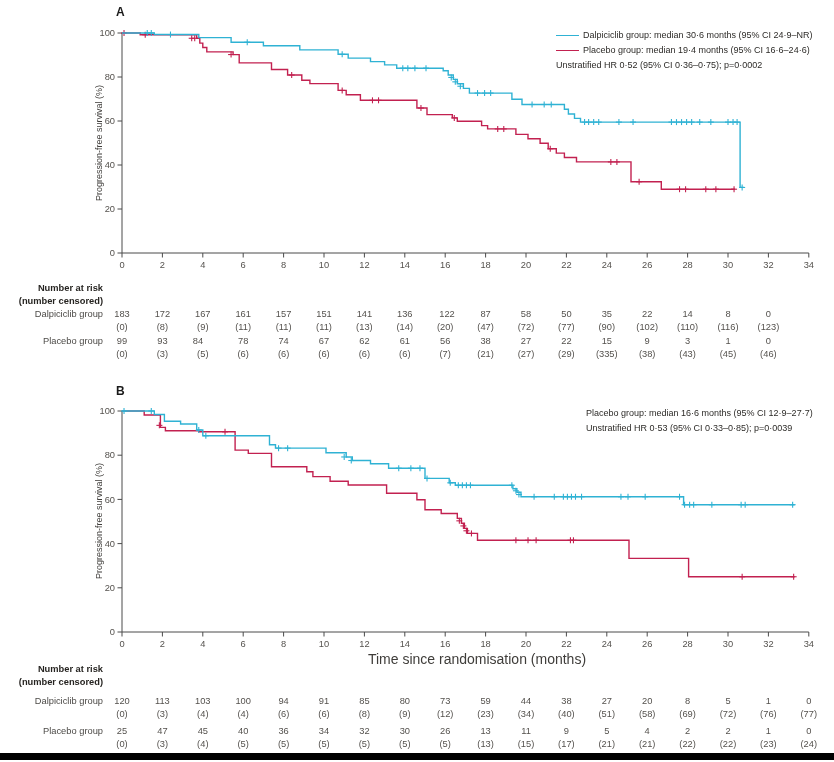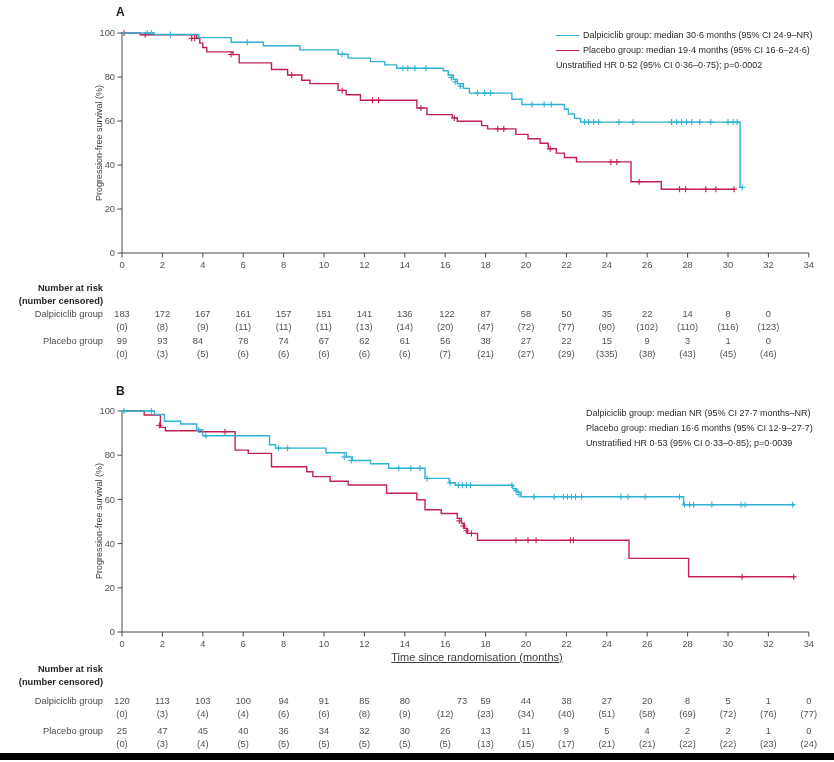--- a/index.html
+++ b/index.html
@@ -5,21 +5,21 @@
   html,body{margin:0;padding:0;background:#ffffff;}
   body{width:834px;height:762px;position:relative;overflow:hidden;
        font-family:"Liberation Sans","DejaVu Sans",sans-serif;color:#2d2b28;}
   svg{position:absolute;left:0;}
   .panel-label{position:absolute;left:116px;font-weight:bold;font-size:12px;color:#1a1a1a;}
   .ylabel{position:absolute;white-space:nowrap;font-size:9px;color:#3f3d3a;
           transform:translate(-50%,-50%) rotate(-90deg);}
   .legend{position:absolute;font-size:9px;line-height:15px;color:#2d2b28;margin-left:32px;}
   .lrow{display:flex;align-items:center;white-space:nowrap;}
   .swatch{display:inline-block;width:23px;height:1.6px;margin-right:4px;flex:0 0 auto;}
-  .xlabel{position:absolute;transform:translateX(-50%);font-size:11px;color:#3f3d3a;white-space:nowrap;text-decoration:underline;}
+  .xlabel{position:absolute;transform:translateX(-50%);font-size:14px;color:#3f3d3a;white-space:nowrap;}
   .risk-label{position:absolute;left:0;width:103px;text-align:right;font-size:9.3px;
               color:#4c4a47;white-space:nowrap;line-height:12px;}
   .risk-label.bold{font-weight:bold;color:#262421;}
   .risk-num{position:absolute;width:44px;text-align:center;font-size:9.3px;color:#54514d;line-height:12px;}
   .bottom-bar{position:absolute;left:0;top:753px;width:834px;height:7px;background:#000;}
 </style>
 </head>
 <body>
 
 <div class="panel-label" style="top:5px;">A</div>
@@ -436,23 +436,20 @@
     <line x1="741.13" y1="121.704" x2="741.13" y2="127.704" stroke="#2fb2d4" stroke-width="1.1"></line>
     <line x1="742.17" y1="124.704" x2="748.17" y2="124.704" stroke="#2fb2d4" stroke-width="1.1"></line>
     <line x1="745.17" y1="121.704" x2="745.17" y2="127.704" stroke="#2fb2d4" stroke-width="1.1"></line>
     <line x1="789.64" y1="124.704" x2="795.64" y2="124.704" stroke="#2fb2d4" stroke-width="1.1"></line>
     <line x1="792.64" y1="121.704" x2="792.64" y2="127.704" stroke="#2fb2d4" stroke-width="1.1"></line>
   </svg>
 <div class="ylabel" style="left:99px;top:521px;">Progression-free survival (%)</div>
 
 <div class="legend" style="left:554px;top:406px;">
   <div class="lrow">
-    <span>Dalpiciclib group: median NR (95% CI 27·7 months–NR)</span>
-  </div>
-  <div class="lrow">
     <span>Placebo group: median 16·6 months (95% CI 12·9–27·7)</span>
   </div>
   <div class="lrow">
     <span>Unstratified HR 0·53 (95% CI 0·33–0·85); p=0·0039</span>
   </div>
 </div>
 
 <div class="xlabel" style="left:477px;top:651px;">Time since randomisation (months)</div>
 
 <div id="risk-b">
@@ -461,21 +458,21 @@
   <div class="risk-label" style="top:695px;">Dalpiciclib group</div>
   <div class="risk-label" style="top:725px;">Placebo group</div>
 <div class="risk-num" style="top: 695px; left: 100px;">120</div>
     <div class="risk-num" style="top: 695px; left: 140.4px;">113</div>
     <div class="risk-num" style="top: 695px; left: 180.8px;">103</div>
     <div class="risk-num" style="top: 695px; left: 221.2px;">100</div>
     <div class="risk-num" style="top: 695px; left: 261.6px;">94</div>
     <div class="risk-num" style="top: 695px; left: 302px;">91</div>
     <div class="risk-num" style="top: 695px; left: 342.4px;">85</div>
     <div class="risk-num" style="top: 695px; left: 382.8px;">80</div>
-    <div class="risk-num" style="top: 695px; left: 423.2px; text-align: right;">73</div>
+    <div class="risk-num" style="top: 695px; left: 423.2px;">73</div>
     <div class="risk-num" style="top: 695px; left: 463.6px;">59</div>
     <div class="risk-num" style="top: 695px; left: 504px;">44</div>
     <div class="risk-num" style="top: 695px; left: 544.4px;">38</div>
     <div class="risk-num" style="top: 695px; left: 584.8px;">27</div>
     <div class="risk-num" style="top: 695px; left: 625.2px;">20</div>
     <div class="risk-num" style="top: 695px; left: 665.6px;">8</div>
     <div class="risk-num" style="top: 695px; left: 706px;">5</div>
     <div class="risk-num" style="top: 695px; left: 746.4px;">1</div>
     <div class="risk-num" style="top: 695px; left: 786.8px;">0</div>
     <div class="risk-num" style="top: 708px; left: 100px;">(0)</div>

